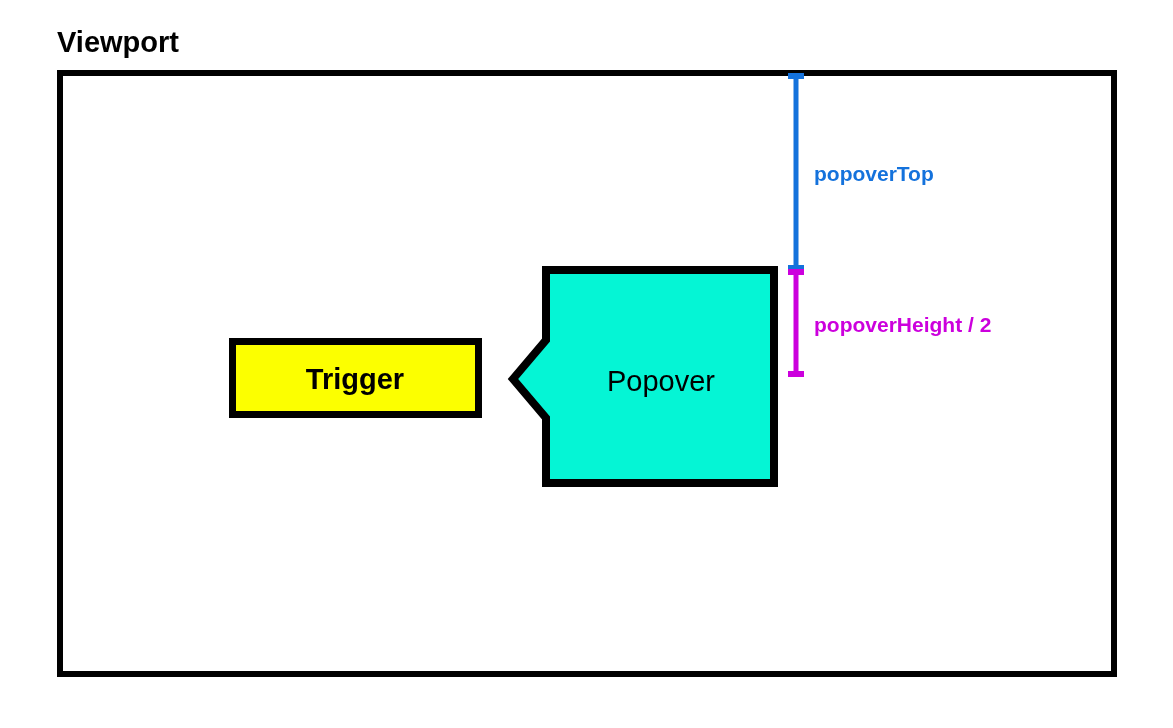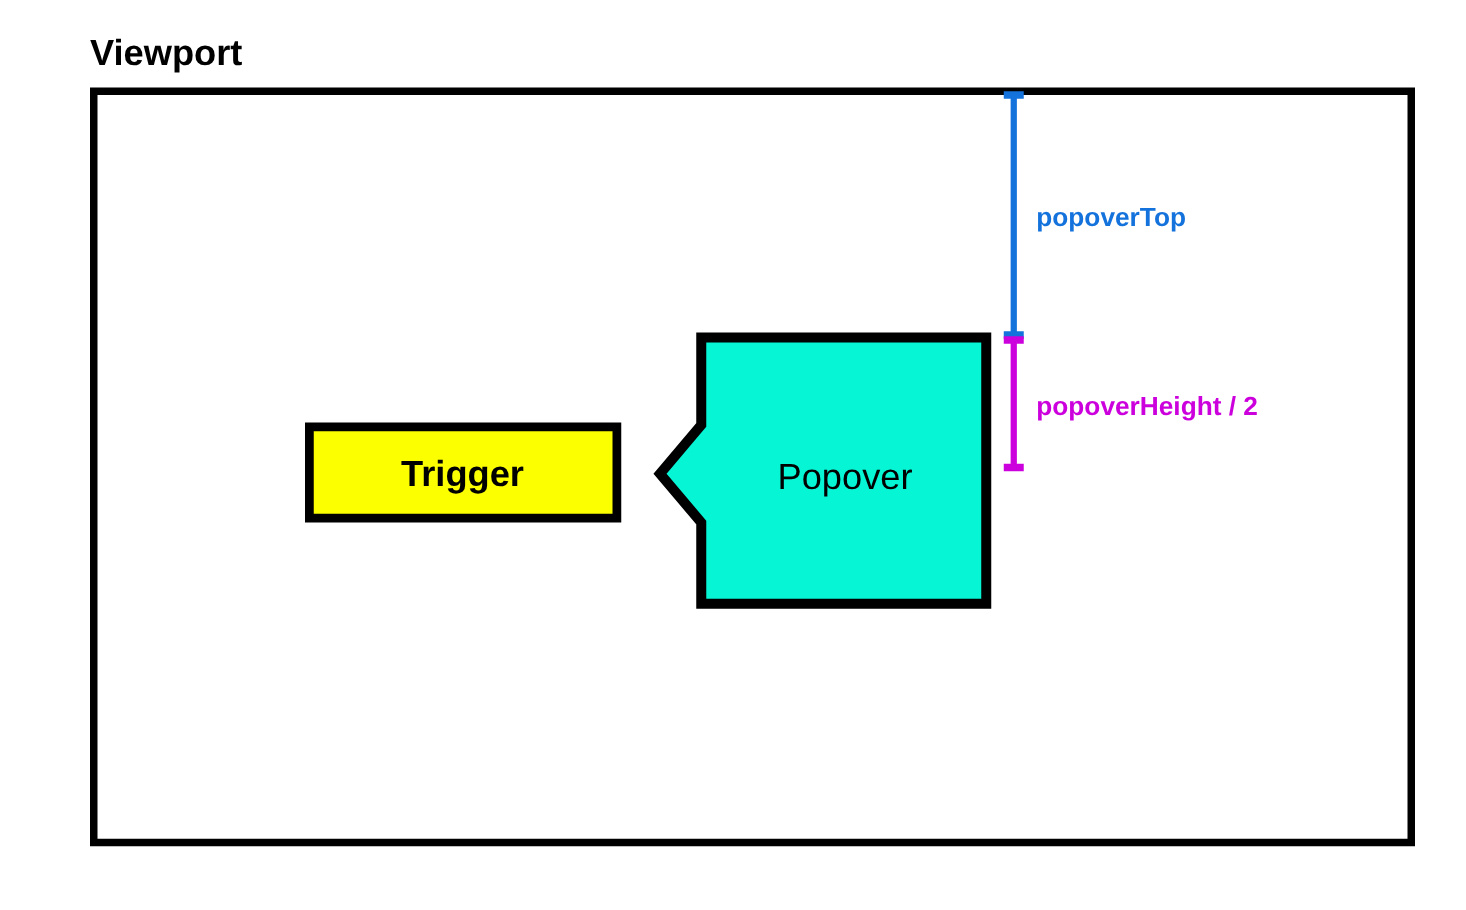--- a/index.html
+++ b/index.html
@@ -9,21 +9,21 @@
   }
   body {
     width: 1173px;
     height: 728px;
     font-family: "Liberation Sans", sans-serif;
     overflow: hidden;
     position: relative;
   }
   #stage {
     position: absolute;
-    left: 15px;
+    left: 0;
     top: 0;
     width: 1016px;
     height: 728px;
   }
   #diagram-svg {
     position: absolute;
     left: 0;
     top: 0;
     width: 1173px;
     height: 728px;

